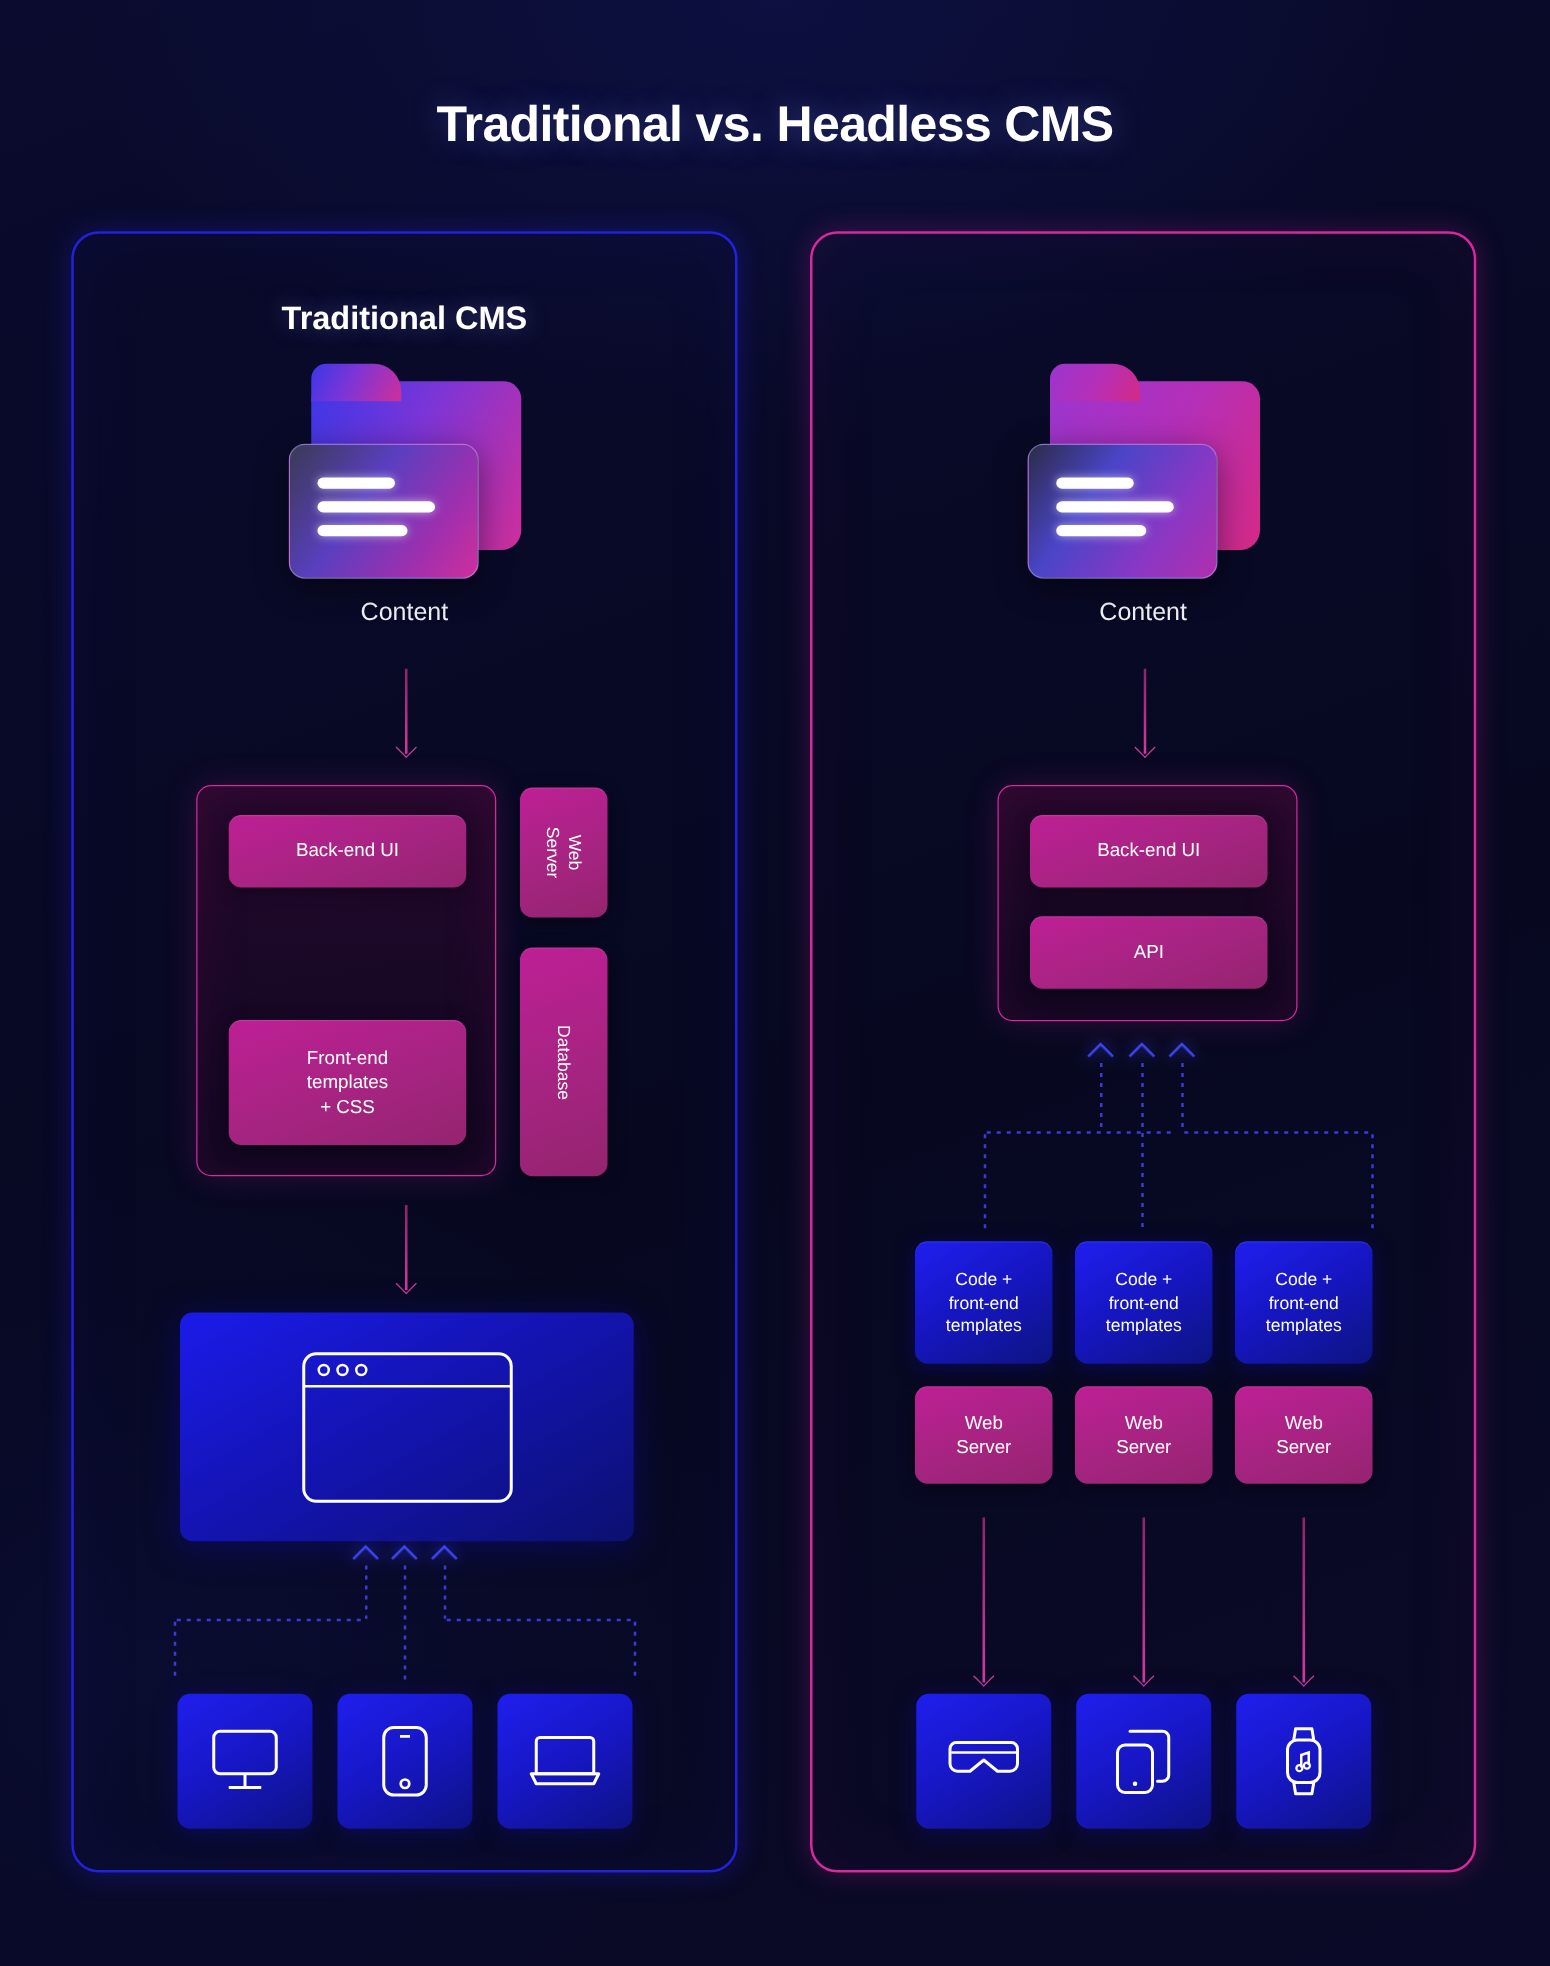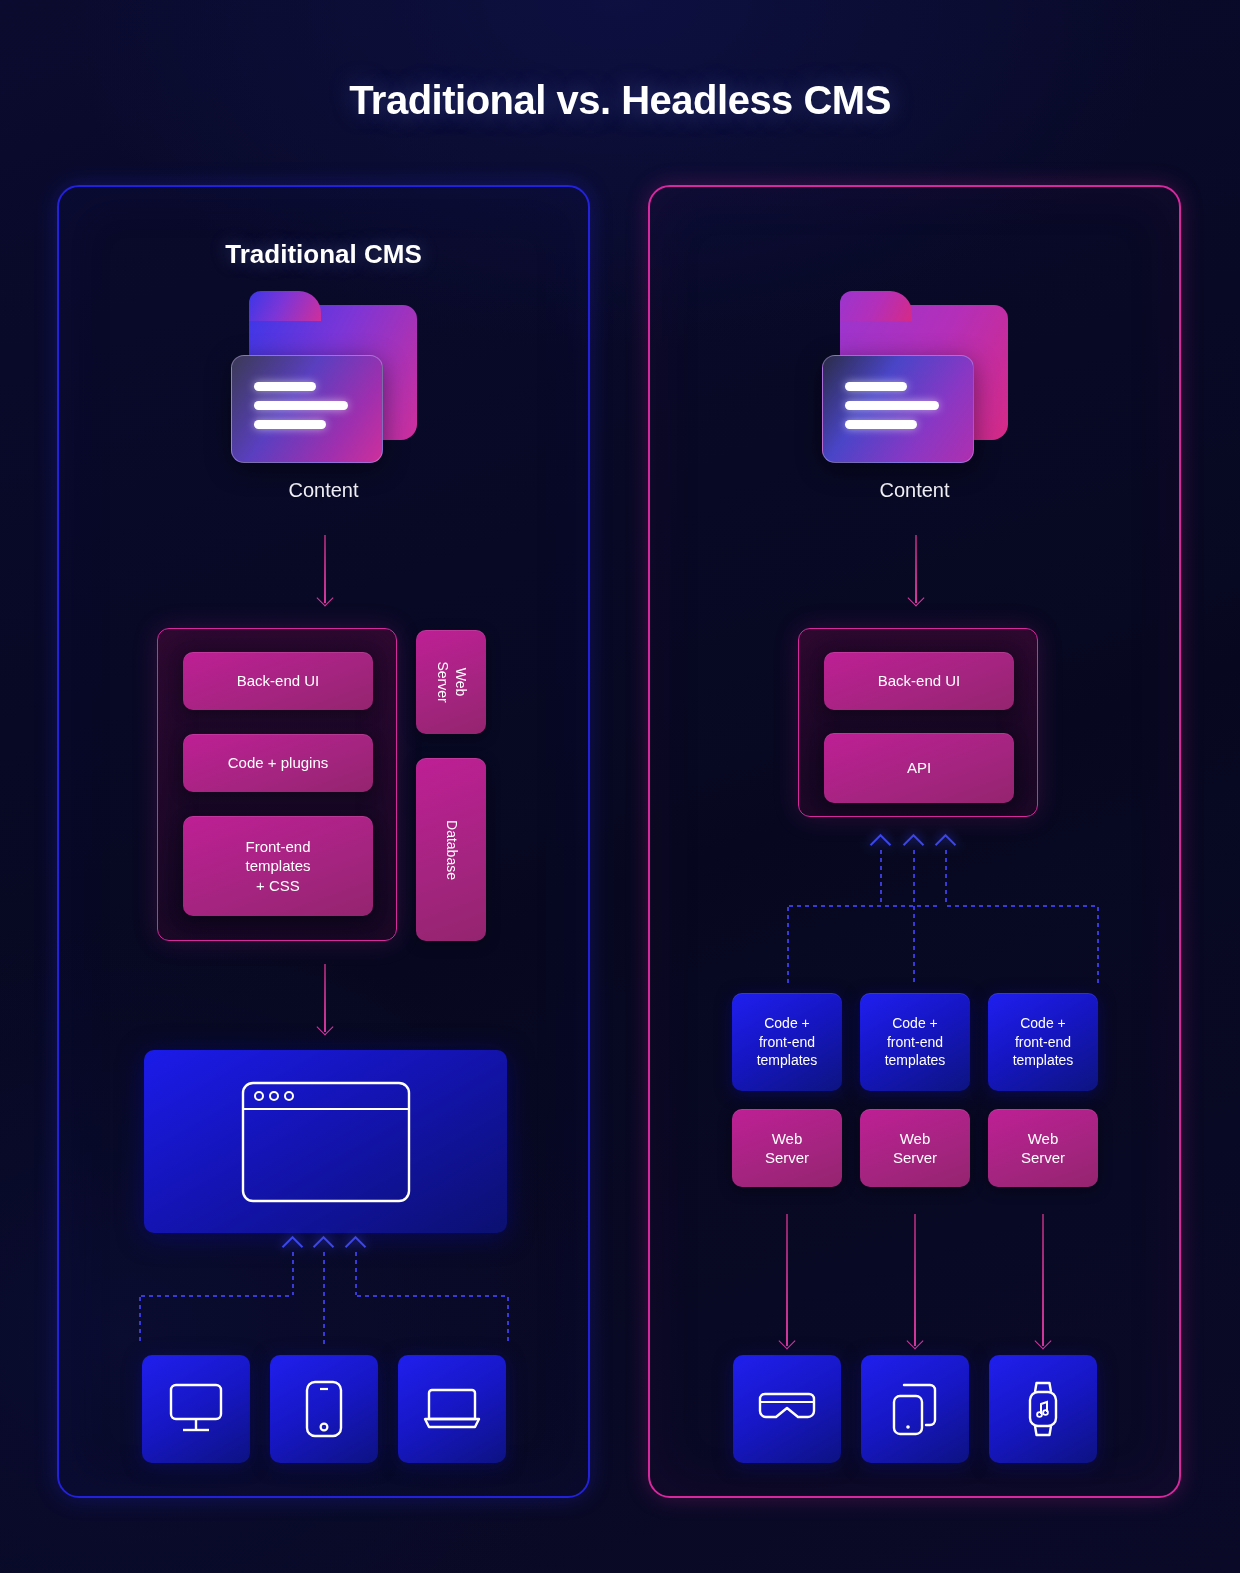--- a/index.html
+++ b/index.html
@@ -250,21 +250,20 @@
       <div class="content-label">Content</div>
     </div>
 
     <div class="arrow-pink" style="left:259px; top:348px; height:68px;">
       <div class="shaft"></div>
         <div class="head"></div>
     </div>
 
     <div class="cms-group" style="left:98px; top:441px; width:240px; height:313px;">
       <div class="pbox" style="left:25px; top:23px; width:190px; height:58px;">Back-end UI</div>
-      <div class="pbox" style="left:25px; top:105px; width:190px; height:58px;">Code + plugins</div>
       <div class="pbox" style="left:25px; top:187px; width:190px; height:100px; flex-direction:column;">
         <span>Front-end</span>
         <span>templates</span>
         <span>+ CSS</span>
       </div>
     </div>
 
     <div class="pbox-vert" style="left:357px; top:443px; width:70px; height:104px;">
       <div class="vtext">
         <div>Web</div>
@@ -344,21 +343,21 @@
       <div class="content-label">Content</div>
     </div>
 
     <div class="arrow-pink" style="left:259px; top:348px; height:68px;">
       <div class="shaft"></div>
         <div class="head"></div>
     </div>
 
     <div class="cms-group" style="left:148px; top:441px; width:240px; height:189px;">
       <div class="pbox" style="left:25px; top:23px; width:190px; height:58px;">Back-end UI</div>
-      <div class="pbox" style="left:25px; top:104px; width:190px; height:70px;">API</div>
+      <div class="pbox" style="left:25px; top:104px; width:190px; height:58px;">API</div>
     </div>
 
     <div>
       <div class="dotline-h" style="left:137px; top:718px; width:154px;"></div>
       <div class="dotline-h" style="left:295px; top:718px; width:154px;"></div>
       <div class="dotline-v" style="left:137px; top:718px; height:78px;"></div>
       <div class="dotline-v" style="left:447px; top:718px; height:78px;"></div>
       <div class="dotline-v" style="left:230px; top:661px; height:57px;"></div>
       <div class="dotline-v" style="left:263px; top:661px; height:135px;"></div>
       <div class="dotline-v" style="left:295px; top:661px; height:57px;"></div>

